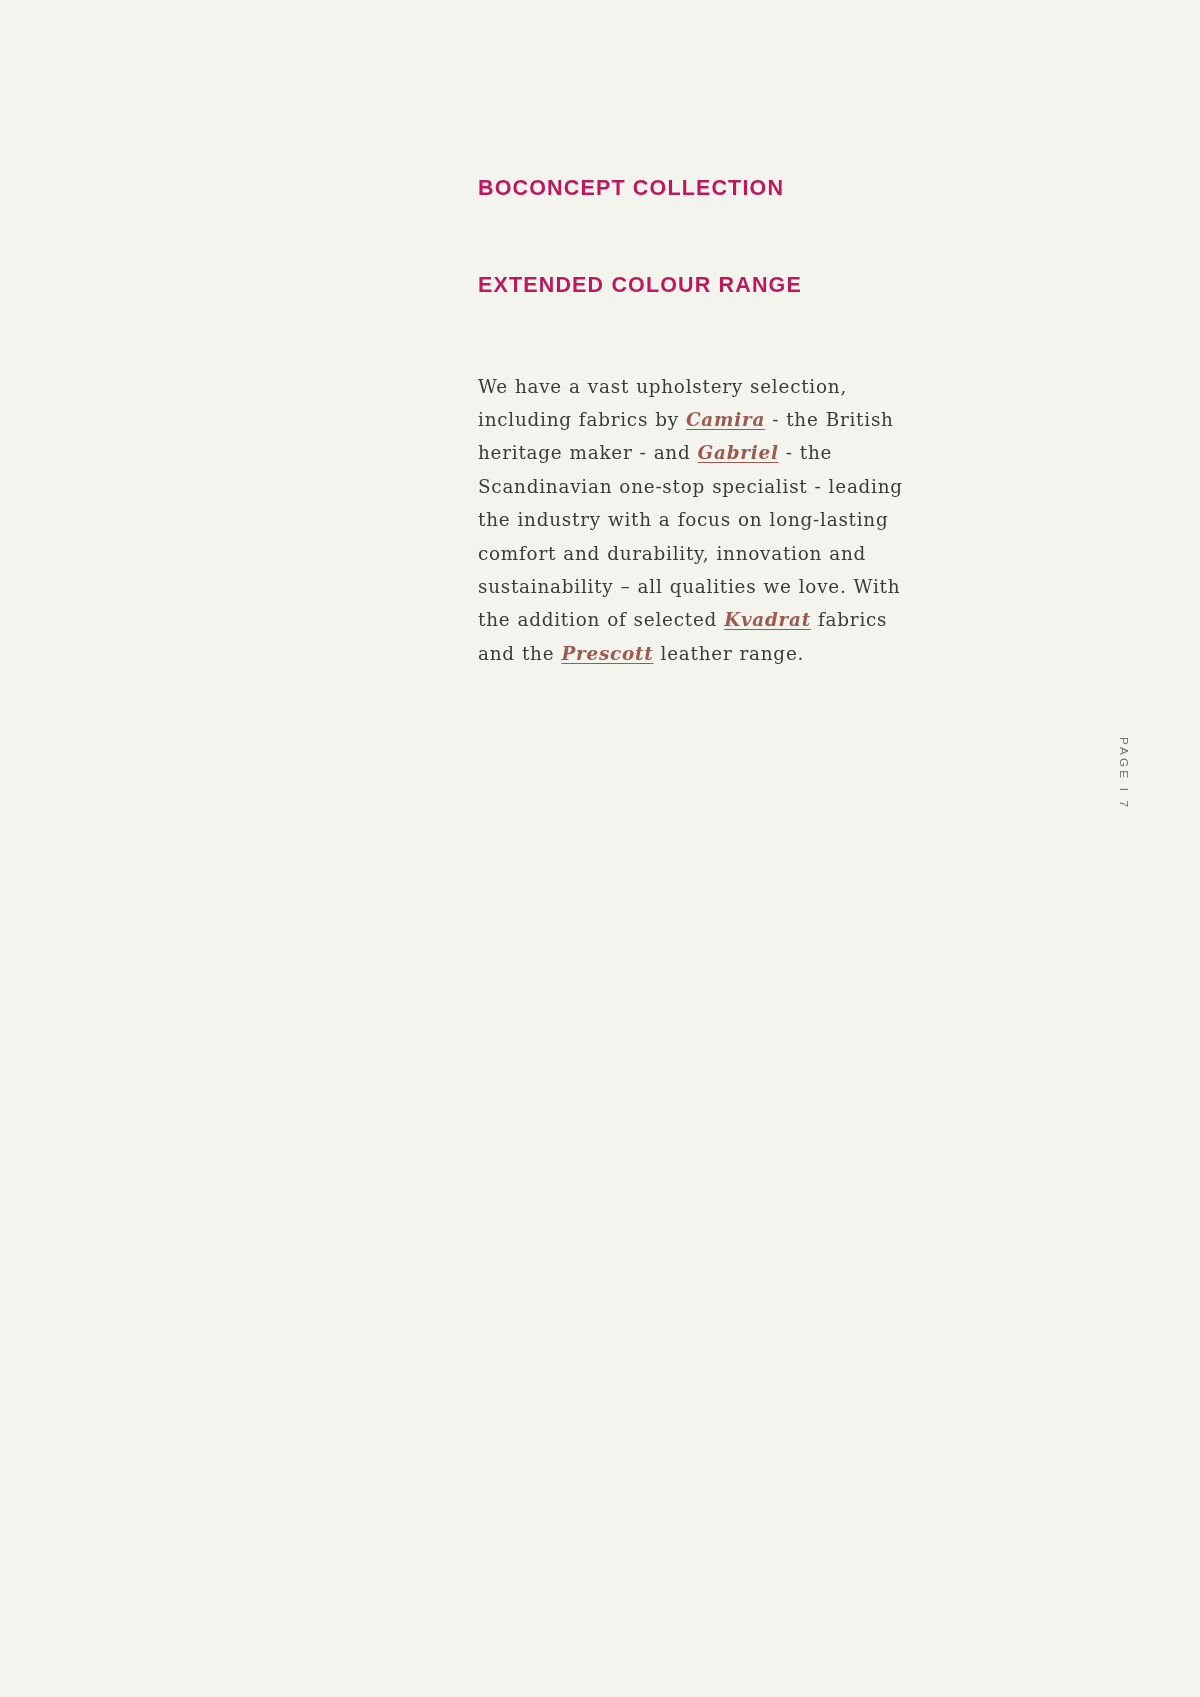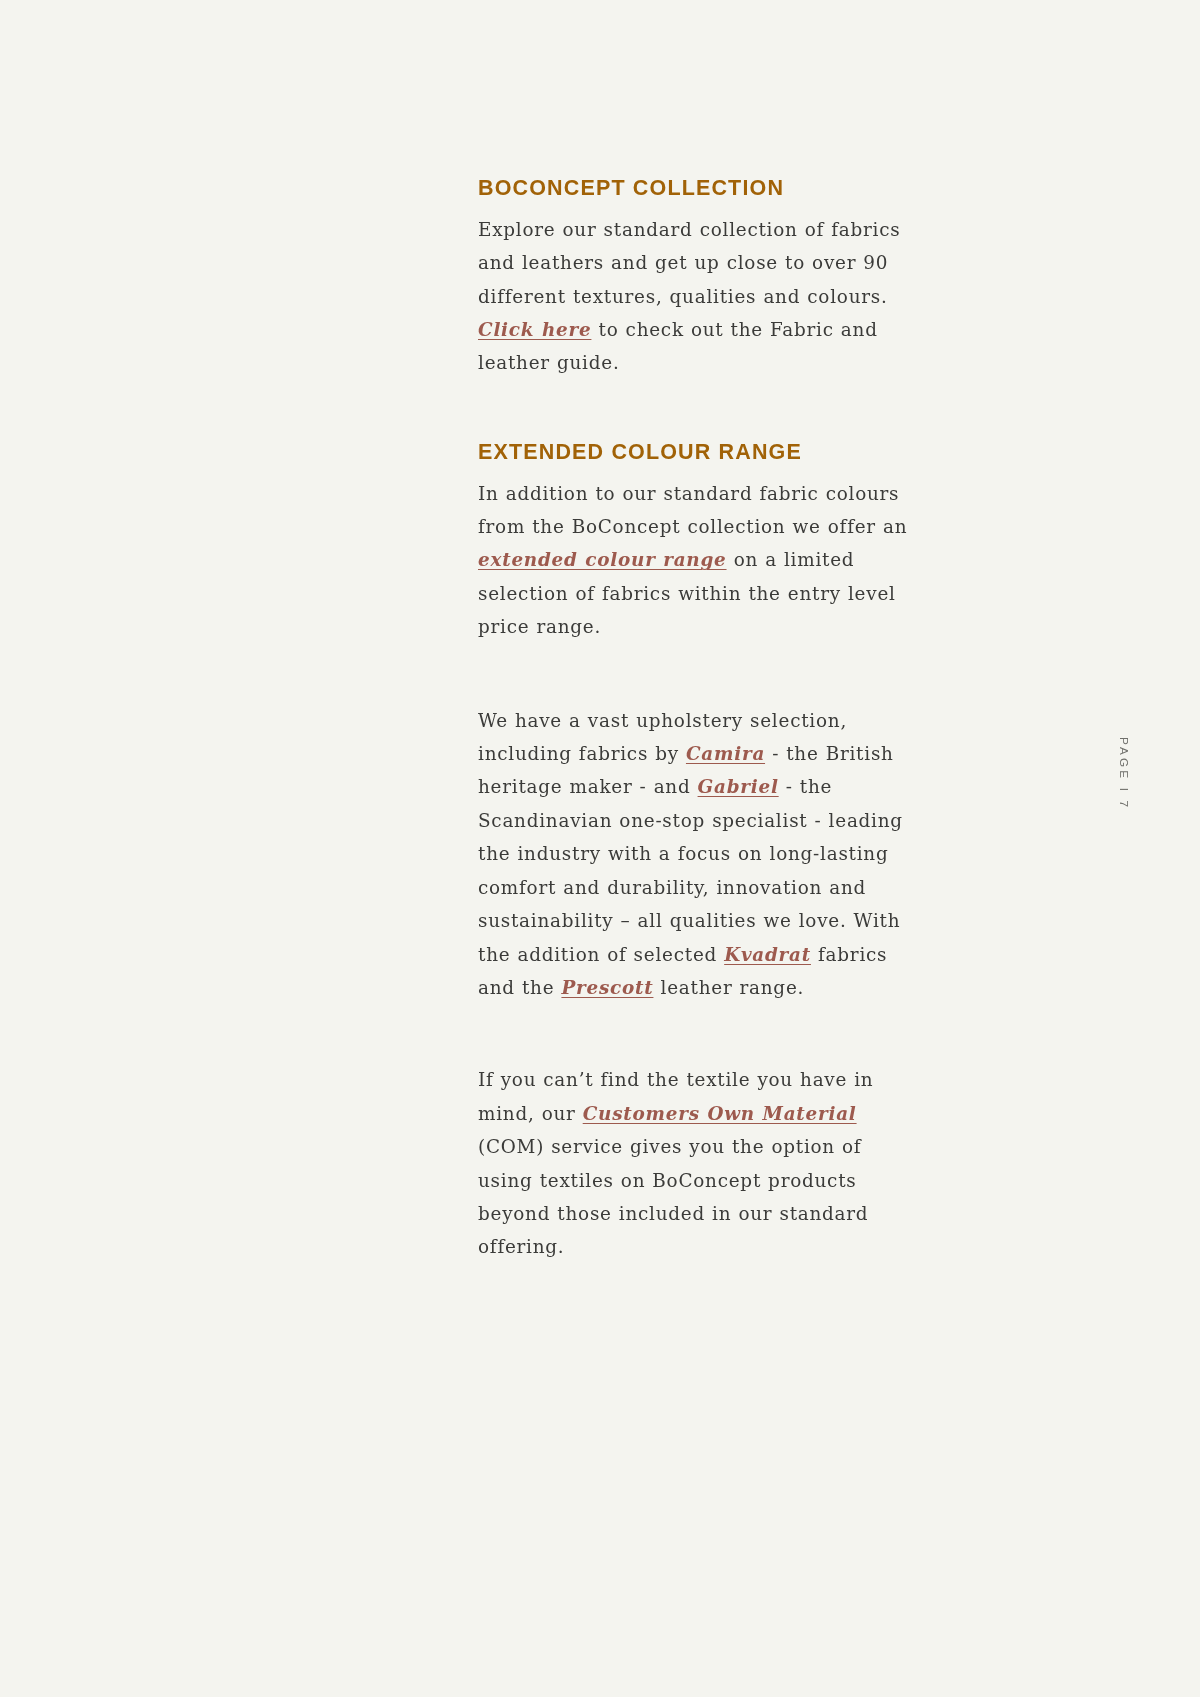--- a/index.html
+++ b/index.html
@@ -31,21 +31,21 @@
 
   .section {
     margin-bottom: 0;
   }
 
   .section-heading {
     font-family: "Liberation Sans", "DejaVu Sans", sans-serif;
     font-weight: bold;
     font-size: 21.5px;
     letter-spacing: 1.15px;
-    color: #a16207;
+    color: #be185d;
     text-transform: uppercase;
     margin: 0 0 11px 0;
     line-height: 1.2;
     white-space: nowrap;
   }
 
   .section-body {
     font-family: "DejaVu Serif", "Liberation Serif", serif;
     font-size: 18.4px;
     line-height: 33.4px;
@@ -87,39 +87,36 @@
 </style>
 </head>
 <body>
 
 <div class="page">
 
   <div class="content-column">
 
     <div class="section">
       <h2 class="section-heading">BOCONCEPT COLLECTION</h2>
-      <p class="section-body"><span>Explore our standard collection of fabrics and leathers and get up close to over 90 different textures, qualities and colours. </span><span class="doc-link">Click here</span><span> to check out the Fabric and leather guide.</span></p>
     </div>
 
     <div class="gap-1"></div>
 
     <div class="section">
       <h2 class="section-heading">EXTENDED COLOUR RANGE</h2>
-      <p class="section-body"><span>In addition to our standard fabric colours from the BoConcept collection we offer an </span><span class="doc-link">extended colour range</span><span> on a limited selection of fabrics within the entry level price range.</span></p>
     </div>
 
     <div class="gap-2"></div>
 
     <div class="section">
       <p class="section-body"><span>We have a vast upholstery selection, including fabrics by </span><span class="doc-link">Camira</span><span> - the British heritage maker - and </span><span class="doc-link">Gabriel</span><span> - the Scandinavian one-stop specialist - leading the industry with a focus on long-lasting comfort and durability, innovation and sustainability – all qualities we love. With the addition of selected </span><span class="doc-link">Kvadrat</span><span> fabrics and the </span><span class="doc-link">Prescott</span><span> leather range.</span></p>
     </div>
 
     <div class="gap-3"></div>
 
     <div class="section">
-      <p class="section-body"><span>If you can’t find the textile you have in mind, our </span><span class="doc-link">Customers Own Material</span><span> (COM) service gives you the option of using textiles on BoConcept products beyond those included in our standard offering.</span></p>
     </div>
 
   </div>
 
   <div class="page-marker">PAGE  I  7</div>
 
 </div>
 
 </body></html>

